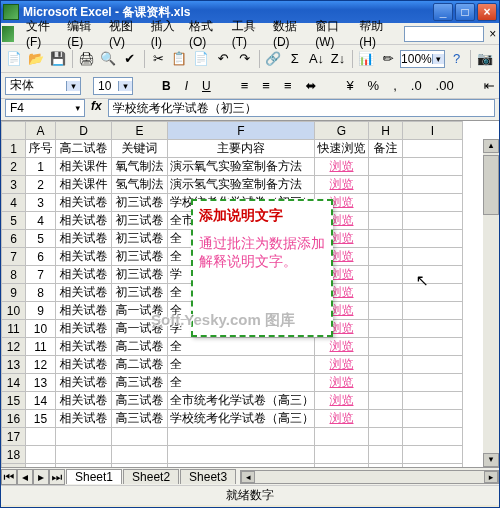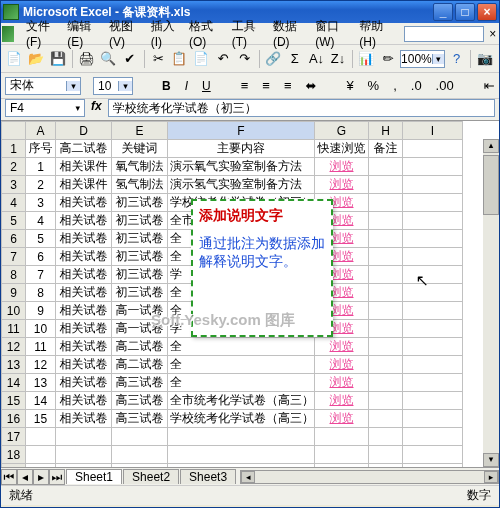--- a/index.html
+++ b/index.html
@@ -34,32 +34,32 @@
 table{border-collapse:collapse;table-layout:fixed}
 th,td{border:1px solid #c0c0c0;height:18px;font-size:12px;text-align:center;overflow:hidden;white-space:nowrap}
 th{background:#e8e8e0;font-weight:normal}
 th.sel{background:#c8d8f0}
 .corner{width:24px}
 .colA{width:30px}.colD{width:56px}.colE{width:56px}.colF{width:138px}.colG{width:54px}.colH{width:34px}.colI{width:60px}
 td.link{color:#ec4899;text-decoration:underline}
 .rowh{background:#e8e8e0;text-align:center}
 .comment{position:absolute;left:190px;top:78px;width:142px;height:138px;background:#fff;border:2px dashed #2a9a2a;padding:6px;z-index:5;box-shadow:2px 2px 4px rgba(0,0,0,.2)}
 .comment .ctitle{color:#d00000;font-weight:bold;font-size:14px;font-family:Liberation Mono, monospace}
-.comment .cbody{color:#1d4ed8;font-size:14px;margin-top:10px;font-family:"SimSun"}
+.comment .cbody{color:#ec4899;font-size:14px;margin-top:10px;font-family:"SimSun"}
 .watermark{position:absolute;left:150px;top:190px;font-size:15px;font-weight:bold;color:rgba(120,120,120,.5);z-index:6;font-family:Arial;text-shadow:1px 1px #fff,-1px -1px #fff}
 .cursor{position:absolute;right:70px;top:150px;font-size:16px;z-index:7}
 .tabs{height:18px;background:#f0f0ea;display:flex;align-items:center;border-top:1px solid #999;font-size:11px}
 .tabnav{display:flex}
 .tabnav div{width:16px;height:16px;border:1px solid #999;background:#e8e8e0;text-align:center;line-height:14px}
 .sheettab{padding:0 8px;background:#fff;border:1px solid #999;border-bottom:none;margin-left:1px}
 .sheettab.inactive{background:#e8e8e0}
 .hscroll{flex:1;height:14px;background:#e8e8e0;border:1px solid #999;margin-left:4px;display:flex}
 .hscroll .arr{width:14px;background:#d0d0c8;border:1px solid #999;text-align:center;font-size:9px}
 .hscroll .track{flex:1}
-.status{height:20px;background:#f0f0ea;display:flex;align-items:center;padding:0 8px;border-top:1px solid #ccc;justify-content:space-between}
+.status{height:20px;background:#f0f0ea;display:flex;align-items:center;padding:0 8px;border-top:1px solid #ccc;justify-content:center}
 .vscroll{position:absolute;right:0;top:18px;bottom:0;width:16px;background:#e8e8e0;display:flex;flex-direction:column}
 .vscroll .arr{height:14px;background:#d0d0c8;border:1px solid #999;text-align:center;font-size:9px}
 .vscroll .thumb{height:60px;background:#d0d0c8;border:1px solid #999;margin-top:2px}
 .vscroll .track{flex:1}
 .colorbtn{width:10px;height:10px;display:inline-block}
 </style>
 </head>
 <body>
 
 <div class="titlebar">

